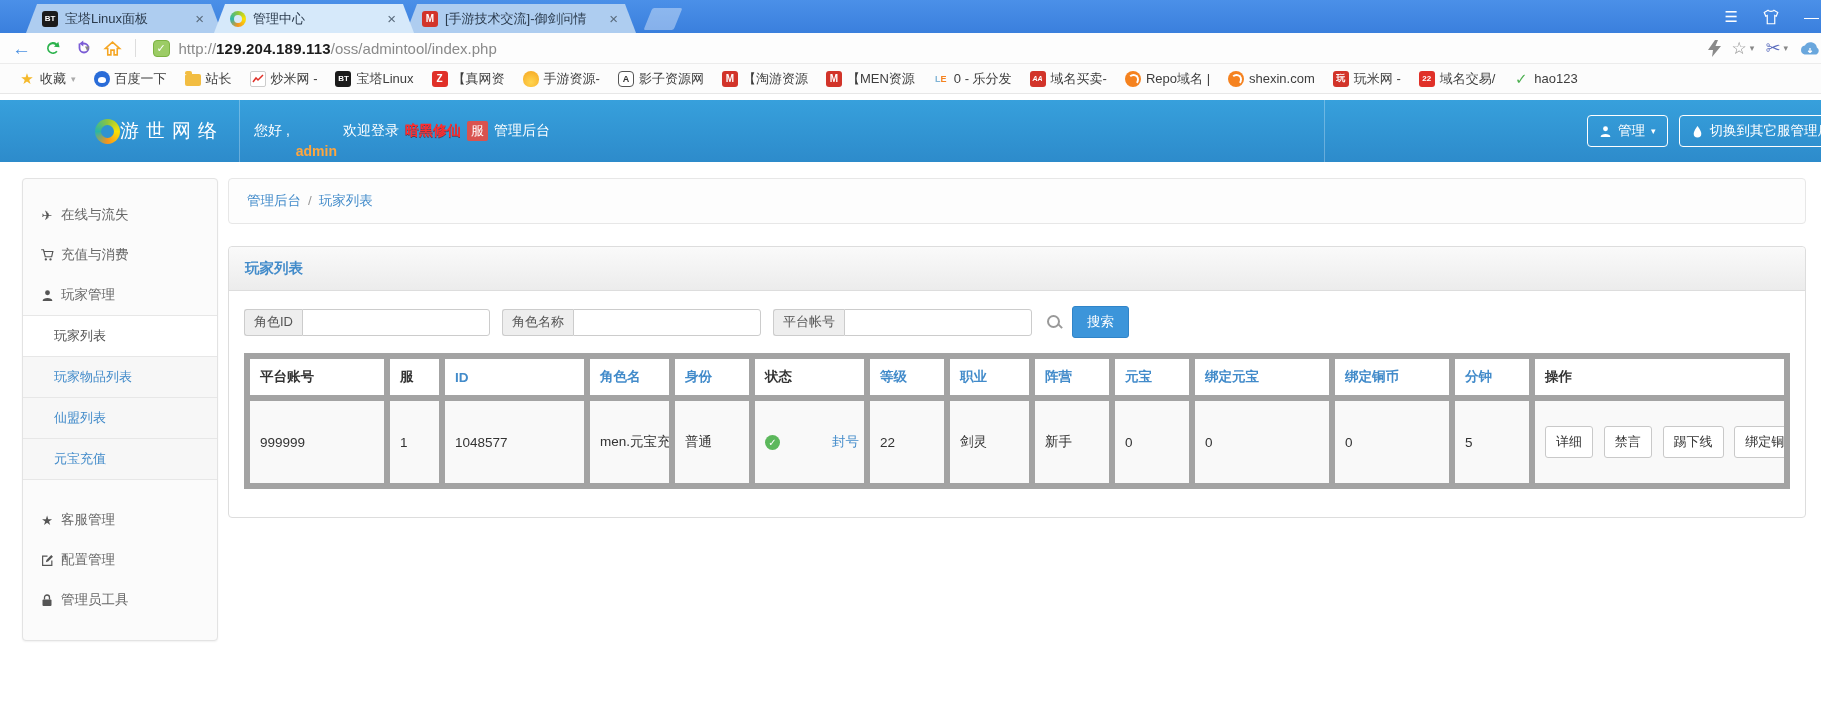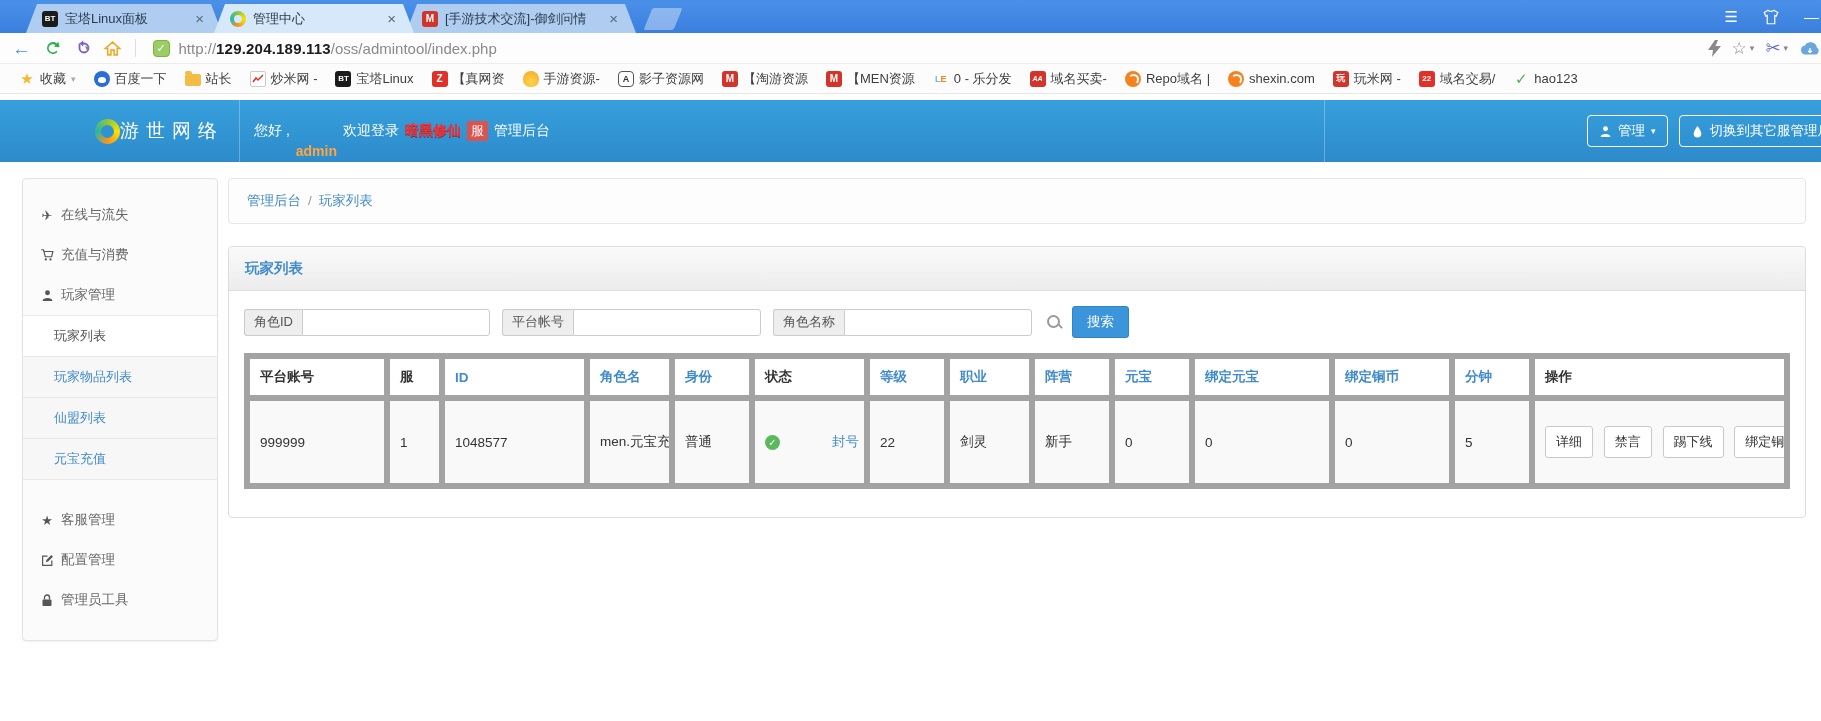--- a/index.html
+++ b/index.html
@@ -386,25 +386,25 @@
     <div class="panel">
       <div class="panel-heading">玩家列表</div>
       <div class="panel-body">
 
         <div class="search-row">
           <div class="igroup">
             <span class="iaddon">角色ID</span>
             <input type="text" value="" style="">
           </div>
           <div class="igroup">
-            <span class="iaddon">平台帐号</span>
+            <span class="iaddon">角色名称</span>
             <input type="text" value="" style="">
           </div>
           <div class="igroup">
-            <span class="iaddon">角色名称</span>
+            <span class="iaddon">平台帐号</span>
             <input type="text" value="" style="">
           </div>
           <span class="mag"></span>
           <button class="search-btn">搜索</button>
         </div>
 
         <div class="table-wrap">
           <table>
             <colgroup>
               <col style="width:140px">

